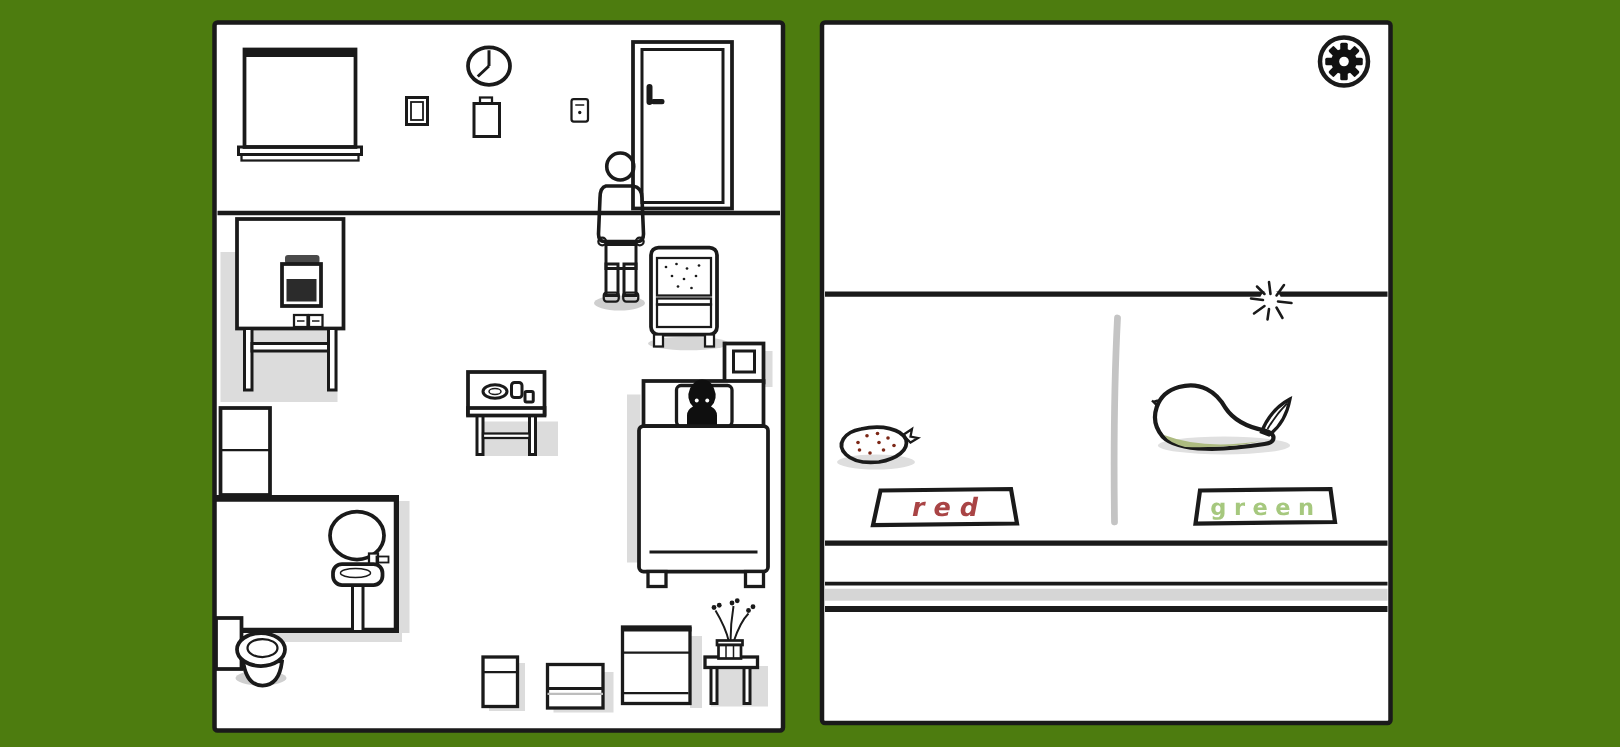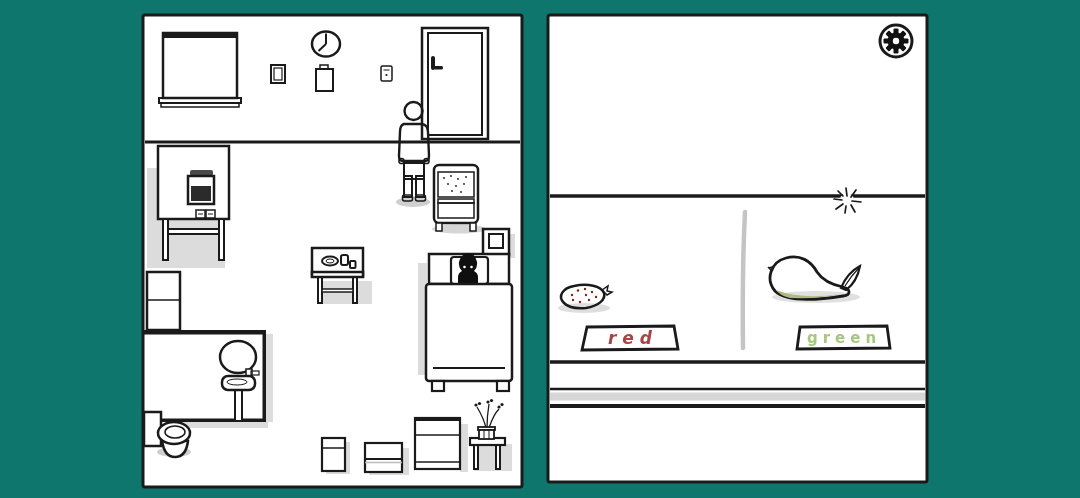--- a/index.html
+++ b/index.html
@@ -1,16 +1,16 @@
 <!DOCTYPE html>
 <html><head>
 <meta charset="utf-8">
 <style>
   html,body{margin:0;padding:0;background:#ffffff;}
-  .stage{position:relative;width:1080px;height:498px;background:#0f766e;overflow:hidden;
+  .stage{position:relative;width:1080px;height:498px;background:#4d7c0f;overflow:hidden;
          font-family:"DejaVu Sans", sans-serif;}
   svg{position:absolute;left:0;top:0;}
   .outline{stroke:#1a1a1a;fill:none;}
   .white{fill:#ffffff;}
   .label-red{font-family:"DejaVu Sans",sans-serif;font-style:italic;font-weight:700;
              font-size:17px;letter-spacing:6px;}
   .label-green{font-family:"DejaVu Sans",sans-serif;font-weight:700;
              font-size:15px;letter-spacing:5px;}
 </style>
 </head>

